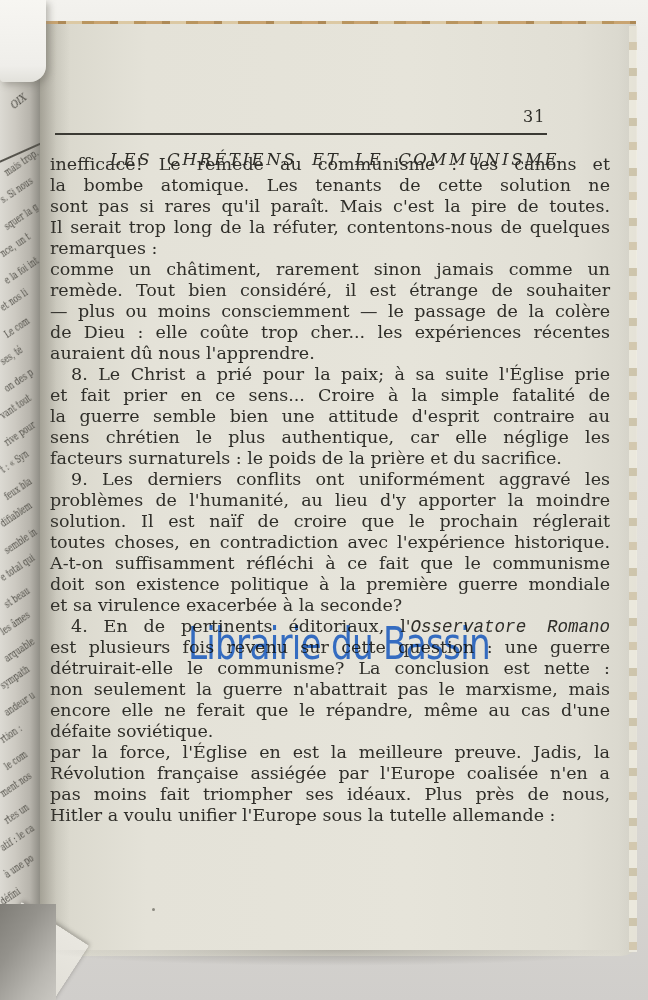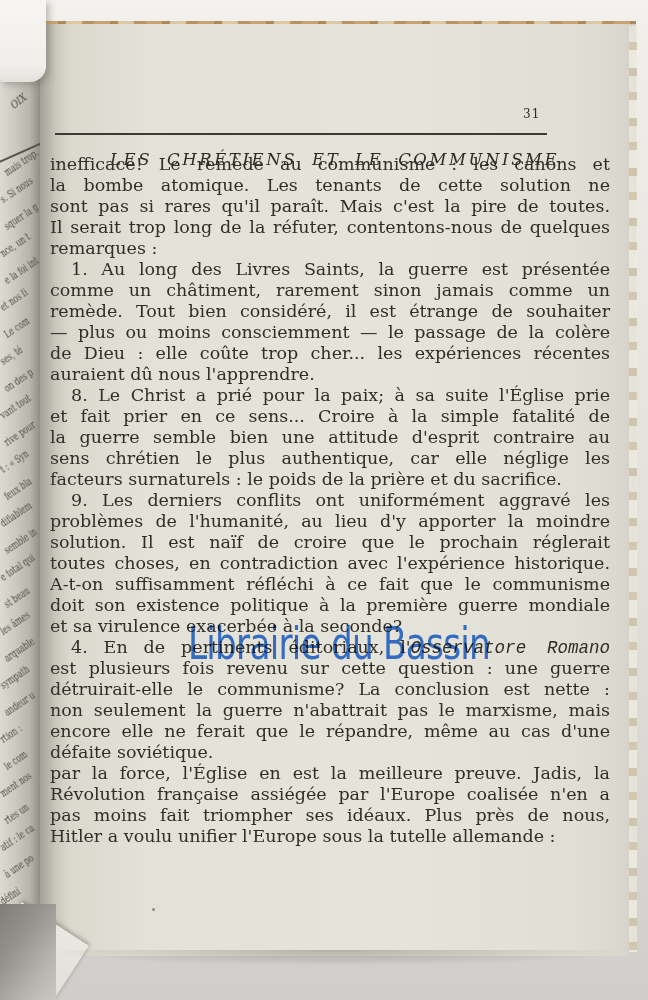--- a/index.html
+++ b/index.html
@@ -62,21 +62,21 @@
   }
   .text-col{position:absolute;left:10px;top:0;width:560px;}
   .page-header{position:relative;height:24px;margin-top:82px;}
   .running-title{
     position:absolute;left:60px;top:12px;
     font-style:italic;font-size:16.5px;letter-spacing:2.6px;word-spacing:7px;
     color:#2d2c27;white-space:nowrap;margin-top:32px;
   }
   .page-number{
     position:absolute;left:473px;top:1px;
-    font-size:12px;letter-spacing:1px;color:#2d2c27;
+    font-size:16px;letter-spacing:1px;color:#2d2c27;
   }
   .header-rule{
     position:relative;margin-left:5px;margin-top:3px;width:492px;height:2px;
     background:#3b3a34;
   }
   .body{margin-top:19px;color:#2f2e29;}
   .bline{
     height:21px;line-height:21px;font-size:17.5px;
     text-align:justify;text-align-last:justify;
     overflow:visible;white-space:normal;
@@ -165,21 +165,20 @@
         <span class="running-title">LES CHRÉTIENS ET LE COMMUNISME</span>
         <span class="page-number">31</span>
       </div>
       <div class="header-rule"></div>
       <div class="body" id="body-text">
           <div class="bline">inefficace! Le remède au communisme : les canons et</div>
           <div class="bline">la bombe atomique. Les tenants de cette solution ne</div>
           <div class="bline">sont pas si rares qu'il paraît. Mais c'est la pire de toutes.</div>
           <div class="bline">Il serait trop long de la réfuter, contentons-nous de quelques</div>
           <div class="bline last">remarques :</div>
-          <div class="bline indent">1. Au long des Livres Saints, la guerre est présentée</div>
           <div class="bline">comme un châtiment, rarement sinon jamais comme un</div>
           <div class="bline">remède. Tout bien considéré, il est étrange de souhaiter</div>
           <div class="bline">— plus ou moins consciemment — le passage de la colère</div>
           <div class="bline">de Dieu : elle coûte trop cher... les expériences récentes</div>
           <div class="bline last">auraient dû nous l'apprendre.</div>
           <div class="bline indent">8. Le Christ a prié pour la paix; à sa suite l'Église prie</div>
           <div class="bline">et fait prier en ce sens... Croire à la simple fatalité de</div>
           <div class="bline">la guerre semble bien une attitude d'esprit contraire au</div>
           <div class="bline">sens chrétien le plus authentique, car elle néglige les</div>
           <div class="bline last">facteurs surnaturels : le poids de la prière et du sacrifice.</div>

